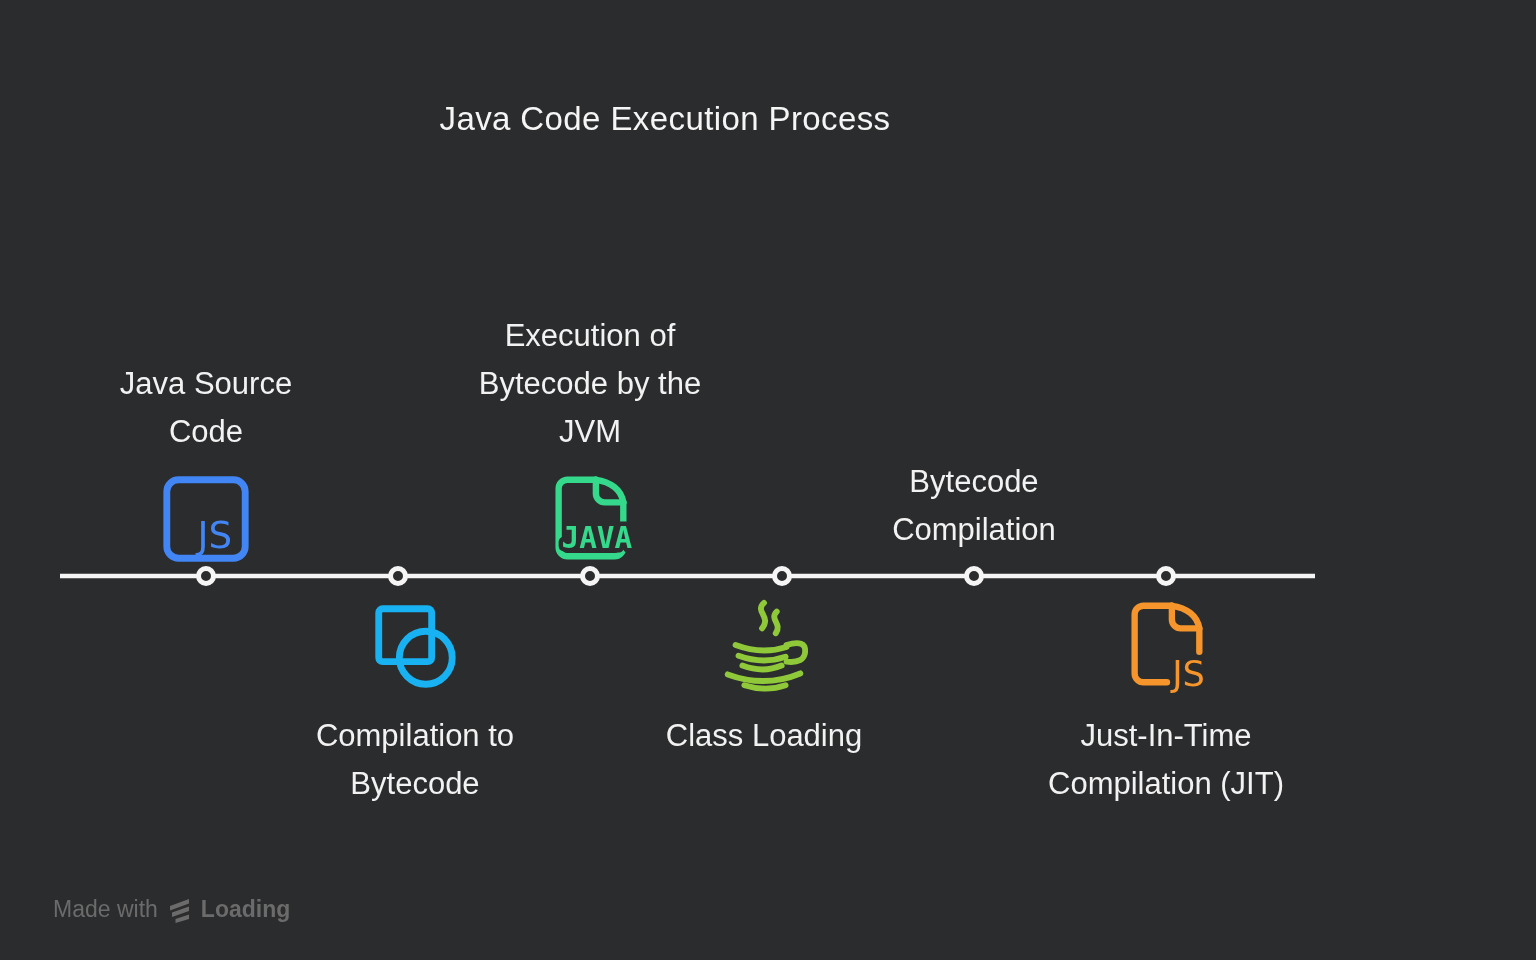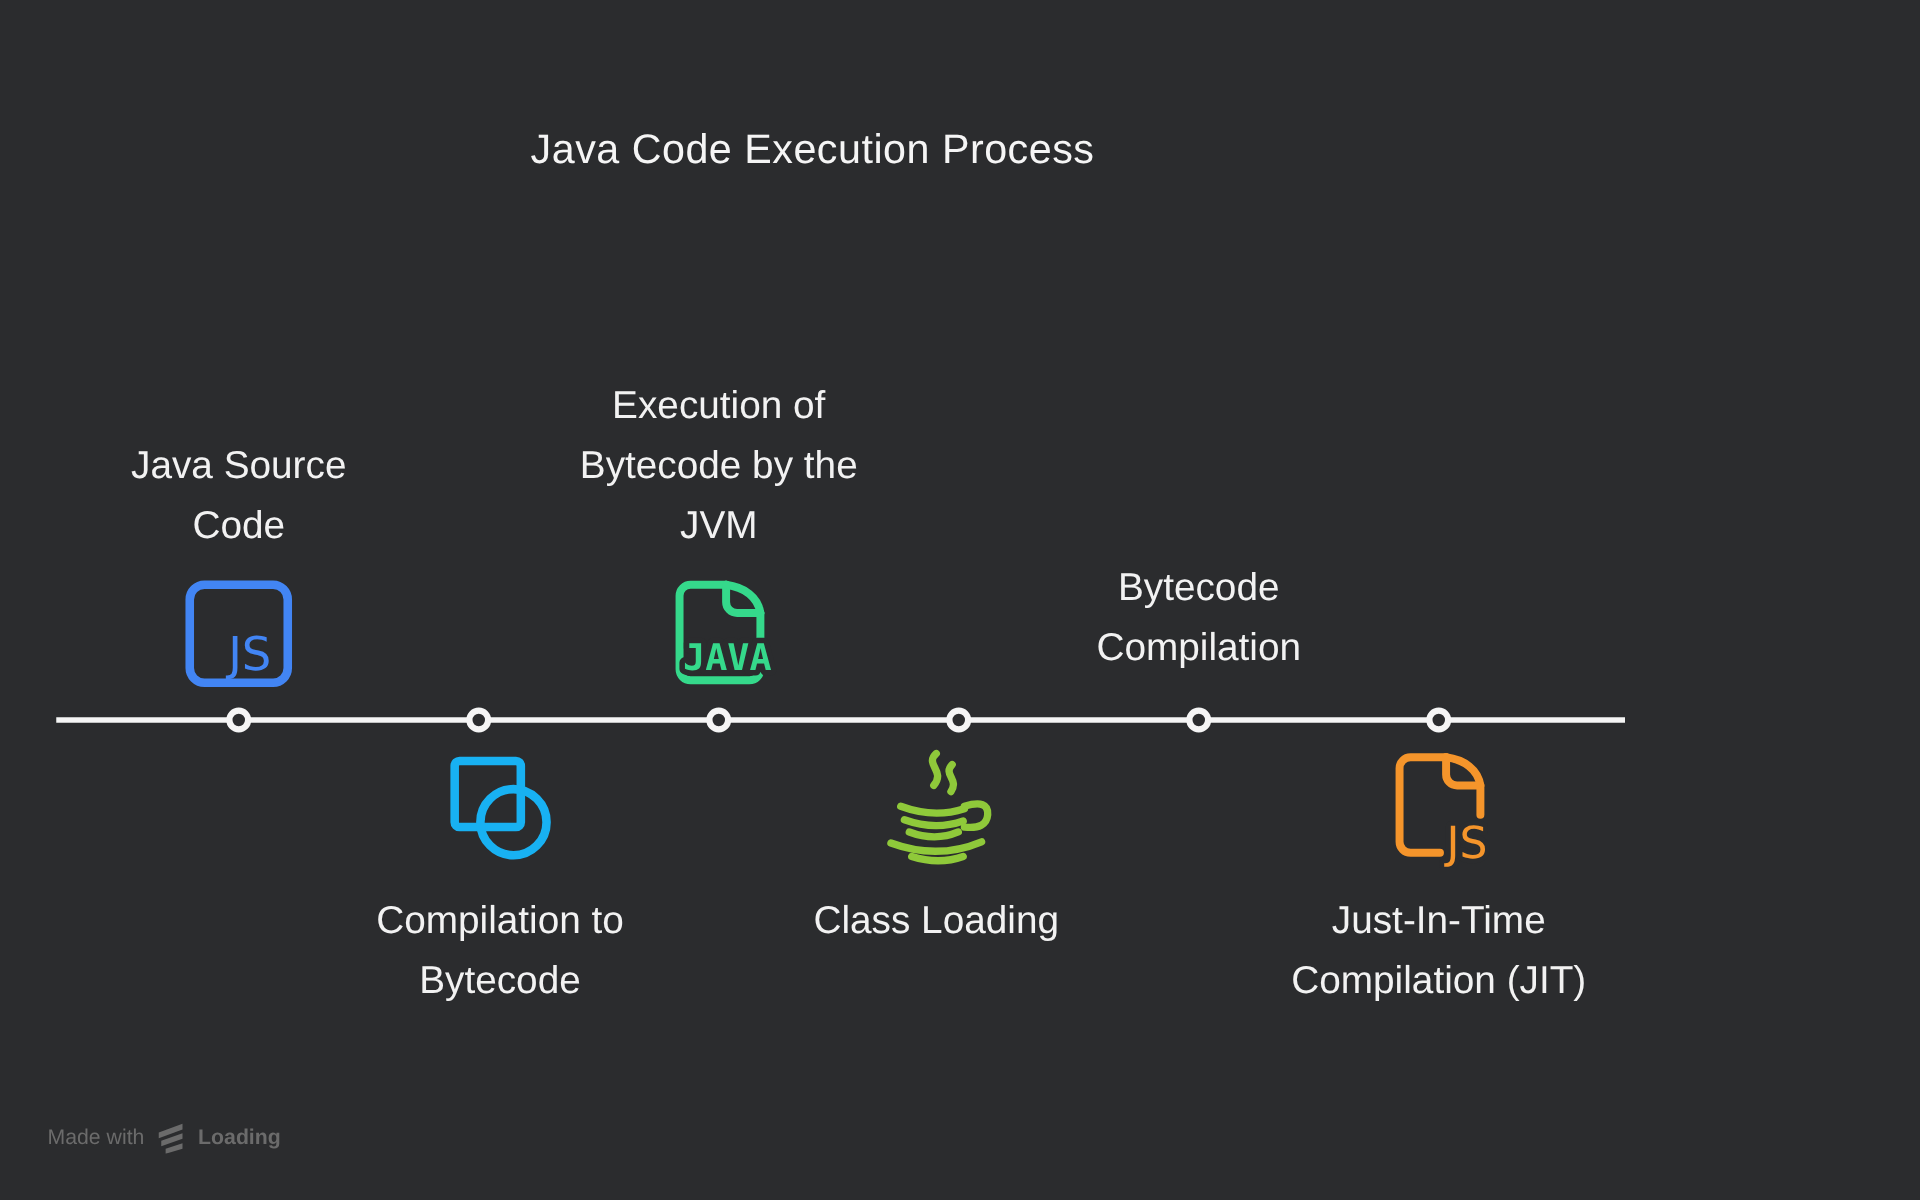--- a/index.html
+++ b/index.html
@@ -1,43 +1,44 @@
 <!DOCTYPE html>
 <html><head>
 <meta charset="utf-8">
 <style>
   html,body{margin:0;padding:0;background:#2B2C2E;}
   .canvas{
     position:relative;width:1300px;height:960px;overflow:hidden;
     background:#2B2C2E;
     font-family:"Liberation Sans", sans-serif;
     color:#F2F2F2;
+    margin-left:15px;
   }
   .title{
     position:absolute;top:100px;left:0;width:100%;
     text-align:center;font-size:33px;letter-spacing:.4px;color:#F5F5F5;
   }
   .timeline-svg{position:absolute;left:0;top:552px;}
   .stage{
     position:absolute;transform:translateX(-50%);
     display:flex;flex-direction:column;align-items:center;
   }
-  .stage.above{bottom:404px;}
+  .stage.above{bottom:392px;}
   .stage.below{top:596px;}
   .stage-label{
     text-align:center;font-size:31px;line-height:48px;color:#F2F2F2;
   }
   .stage.above .stage-label{margin-bottom:14px;}
   .stage.below .stage-label{margin-top:18px;}
   .w230{width:230px;} .w240{width:240px;} .w280{width:280px;}
   .stage-icon{width:98px;height:98px;}
   .stage-icon svg{display:block;}
   .watermark{
     position:absolute;left:38px;top:896px;display:flex;align-items:center;gap:9px;
-    color:#6B6B6B;font-size:17px;
+    color:#6B6B6B;font-size:23px;
   }
   .watermark .brand{font-weight:bold;}
   .wm-logo{display:block;}
 </style>
 </head>
 <body>
 
 <div class="canvas">
 
   <div class="title">Java Code Execution Process</div>

